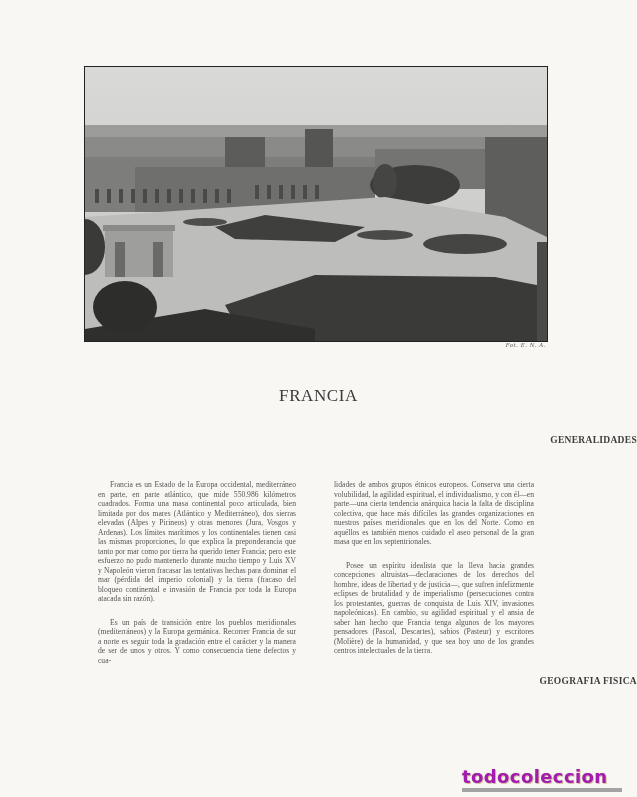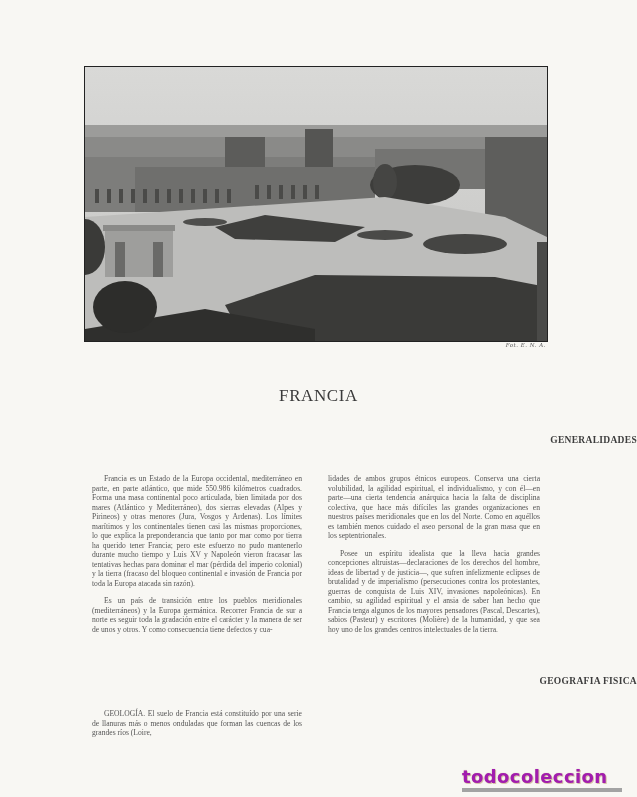--- a/index.html
+++ b/index.html
@@ -39,21 +39,21 @@
       font-family: "Liberation Serif", serif; font-weight: bold;
       font-size: 9.5px; color: #3d3d3d; letter-spacing: 0.3px;
     }
     .col {
       position: absolute; width: 226px;
       font-family: "Liberation Serif", serif;
       font-size: 7.6px; line-height: 9.5px;
       color: #555;
       text-align: justify;
     }
-    .col p { margin: 8px; text-indent: 12px; }
+    .col p { margin: 14px; text-indent: 12px; }
     .watermark {
       position: absolute; left: 462px; top: 766px; width: 160px; height: 22px;
       font-family: "DejaVu Sans", sans-serif; font-weight: bold;
       font-size: 18px; color: #a21caf; letter-spacing: 0.4px;
       text-shadow: 0 0 1px #c9b39a, 1px 1px 0 #d8c2a8;
       border-bottom: 4px solid #a3a3a3;
       line-height: 22px;
     }
   </style>
 </head>
@@ -136,19 +136,16 @@
     <p>Es un país de transición entre los pueblos meridionales (mediterráneos) y la Europa germánica. Recorrer Francia de sur a norte es seguir toda la gradación entre el carácter y la manera de ser de unos y otros. Y como consecuencia tiene defectos y cua-</p>
   </div>
 
   <div class="col" style="left:320px; top:466px; width:228px;">
     <p style="text-indent:0">lidades de ambos grupos étnicos europeos. Conserva una cierta volubilidad, la agilidad espiritual, el individualismo, y con él—en parte—una cierta tendencia anárquica hacia la falta de disciplina colectiva, que hace más difíciles las grandes organizaciones en nuestros países meridionales que en los del Norte. Como en aquéllos es también menos cuidado el aseo personal de la gran masa que en los septentrionales.</p>
     <p>Posee un espíritu idealista que la lleva hacia grandes concepciones altruistas—declaraciones de los derechos del hombre, ideas de libertad y de justicia—, que sufren infelizmente eclipses de brutalidad y de imperialismo (persecuciones contra los protestantes, guerras de conquista de Luis XIV, invasiones napoleónicas). En cambio, su agilidad espiritual y el ansia de saber han hecho que Francia tenga algunos de los mayores pensadores (Pascal, Descartes), sabios (Pasteur) y escritores (Molière) de la humanidad, y que sea hoy uno de los grandes centros intelectuales de la tierra.</p>
   </div>
 
   <div class="section-head" style="top:676px;">GEOGRAFIA FISICA</div>
 
-  <div class="col" style="left:84px; top:701px;">
-    <p>GEOLOGÍA. El suelo de Francia está constituído por una serie de llanuras más o menos onduladas que forman las cuencas de los grandes ríos (Loire,</p>
-  </div>
 
 
   <div class="watermark">todocoleccion</div>
 </div>
 
 </body></html>

